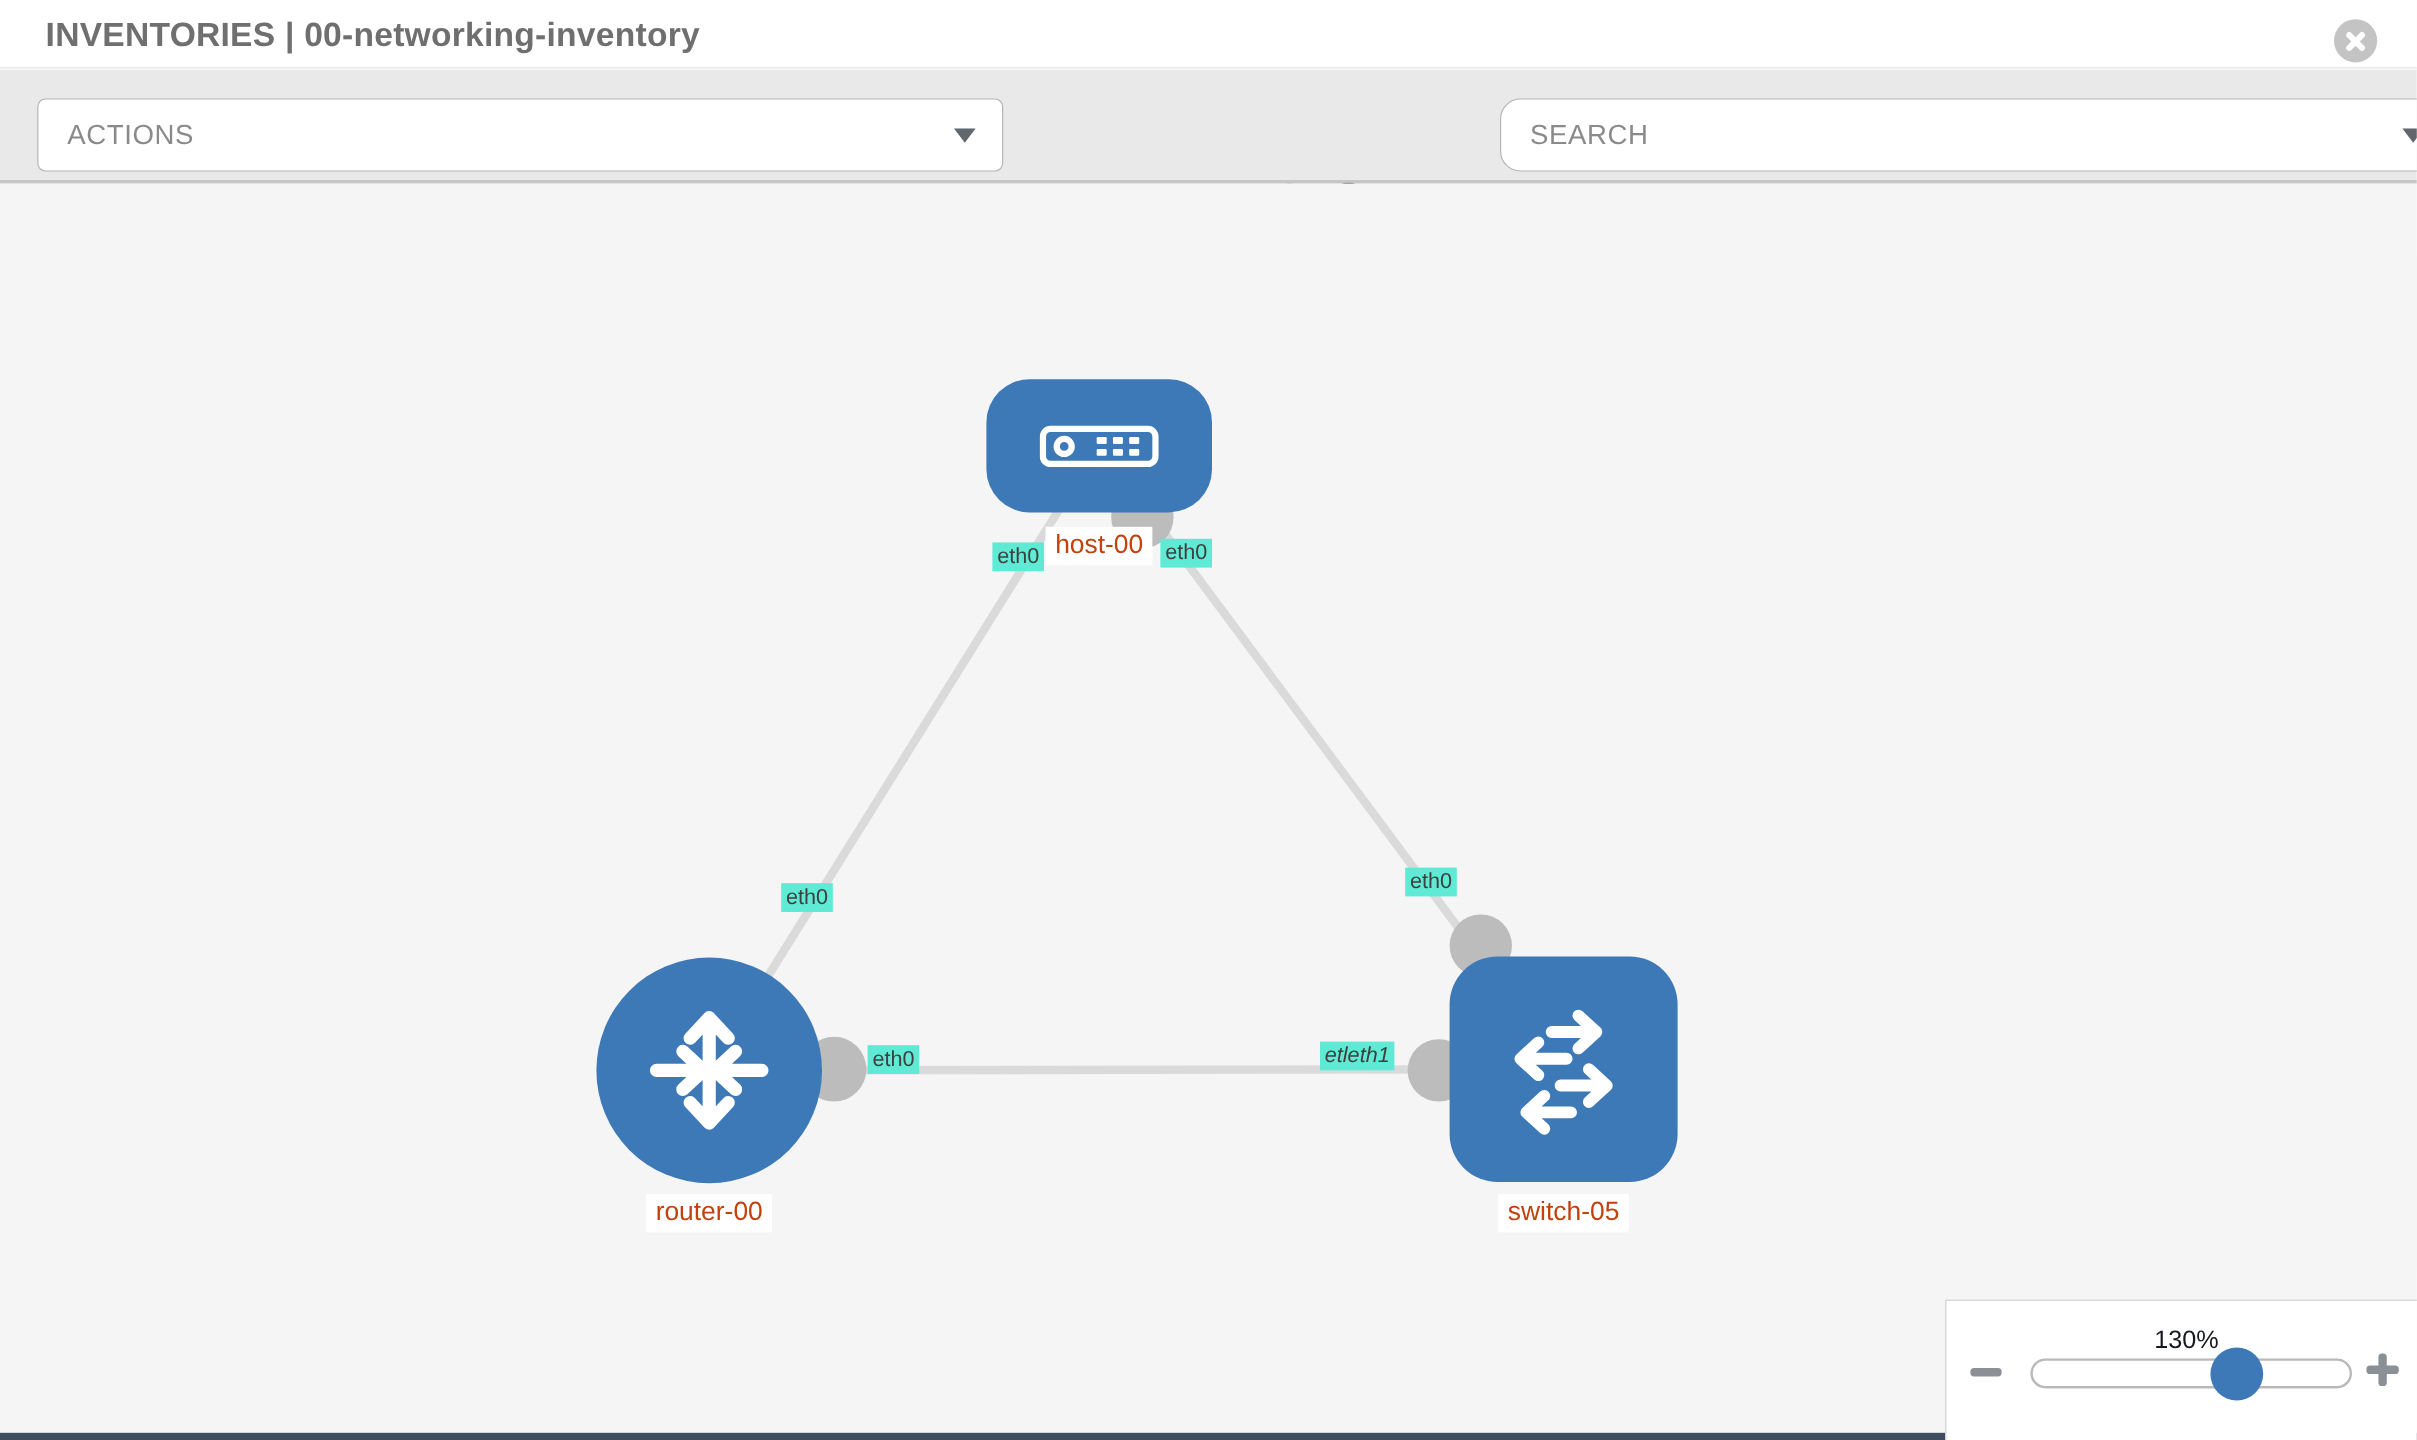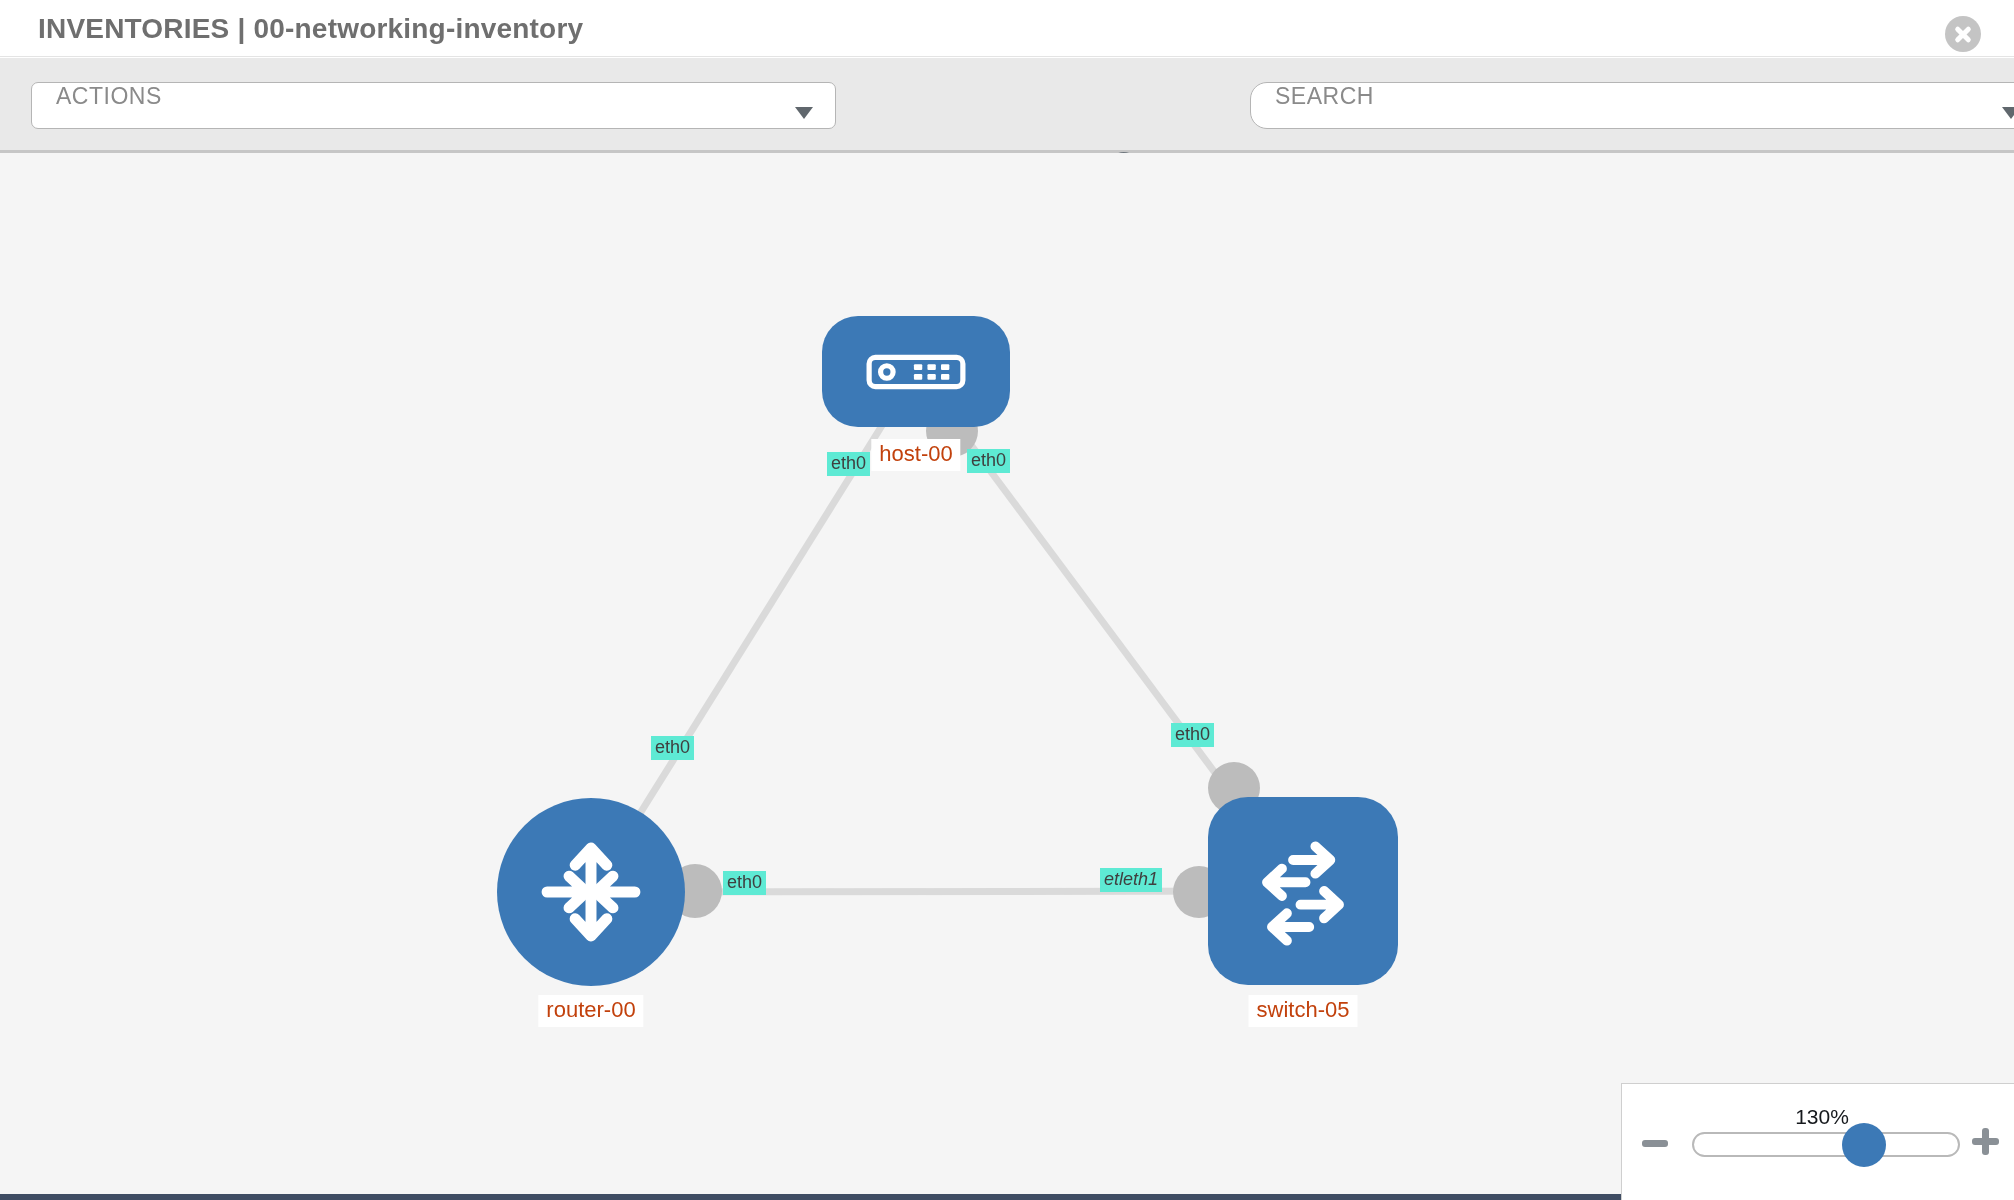--- a/index.html
+++ b/index.html
@@ -16,23 +16,23 @@
                border-radius:50%; background:#c4c4c4; cursor:pointer; }
   .close-icon { position:absolute; inset:0; }
   .close-icon::before, .close-icon::after { content:""; position:absolute; left:8px; top:16px;
                width:20px; height:5px; border-radius:3px; background:#ffffff; }
   .close-icon::before { transform:rotate(45deg); }
   .close-icon::after  { transform:rotate(-45deg); }
 
   
   .toolbar { position:absolute; left:0; top:58px; width:2014px; height:95px;
              background:#e9e9e9; border-bottom:3px solid #c6c6c6; }
-  .select-box { position:absolute; top:24px; height:47px; background:#ffffff;
+  .select-box { position:absolute; top:24px; height:61px; background:#ffffff;
                 border:1.5px solid #b5b5b5; border-radius:7px; display:flex;
-                cursor:pointer; }
+                align-items:center; cursor:pointer; }
   .select-box .sel-label { margin-left:24px; font-size:23px; color:#8a8a8a; letter-spacing:0.5px; }
   .caret { position:absolute; right:22px; top:24px; width:0; height:0;
            border-left:9px solid transparent; border-right:9px solid transparent;
            border-top:12px solid #60676d; }
   .actions-box { left:31px; width:805px; }
   .search-box  { left:1250px; width:793px;border-radius:17px; }
   .tool-icon-btn { position:absolute; top:92px; width:44px; height:44px;
                    display:flex; align-items:center; justify-content:center; cursor:pointer; }
   .wrench-btn { left:1044px; }
   .key-btn    { left:1108px; }

